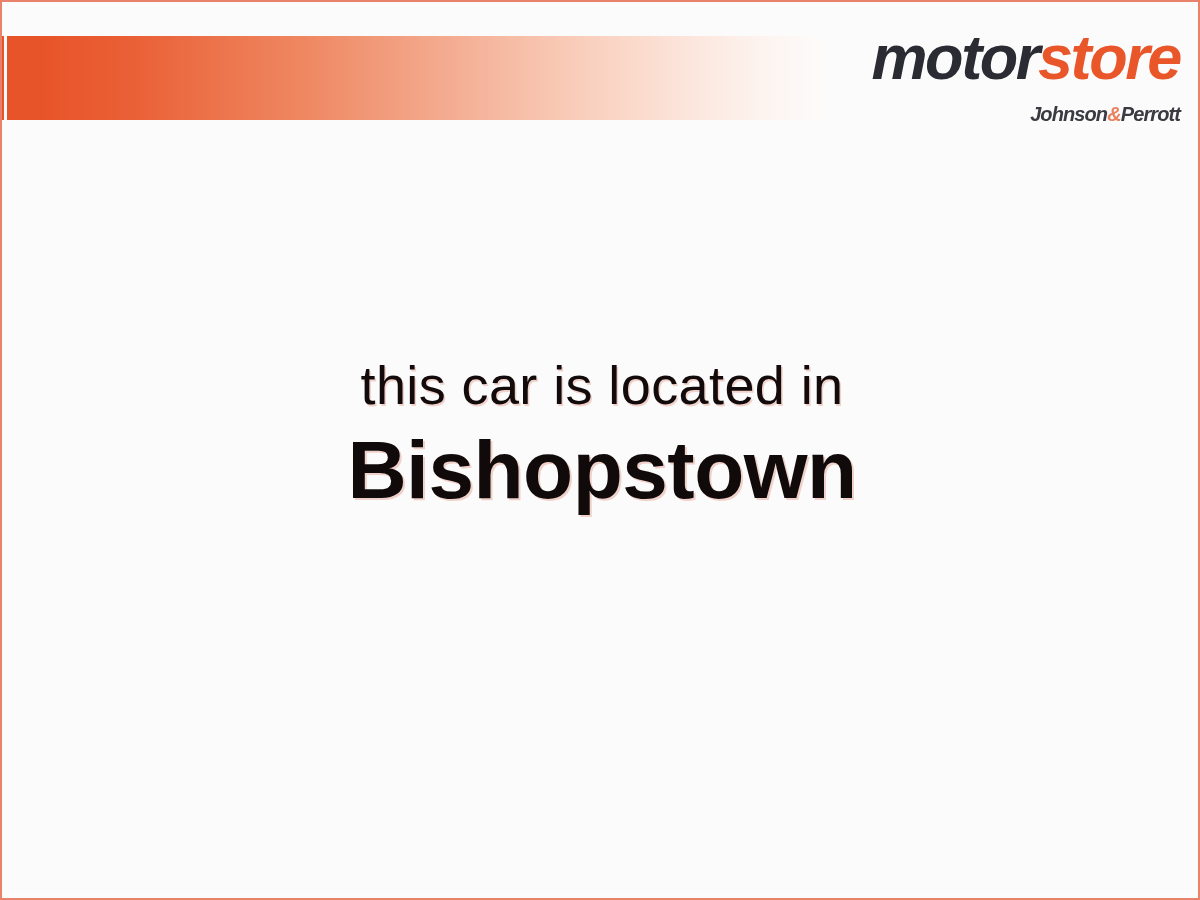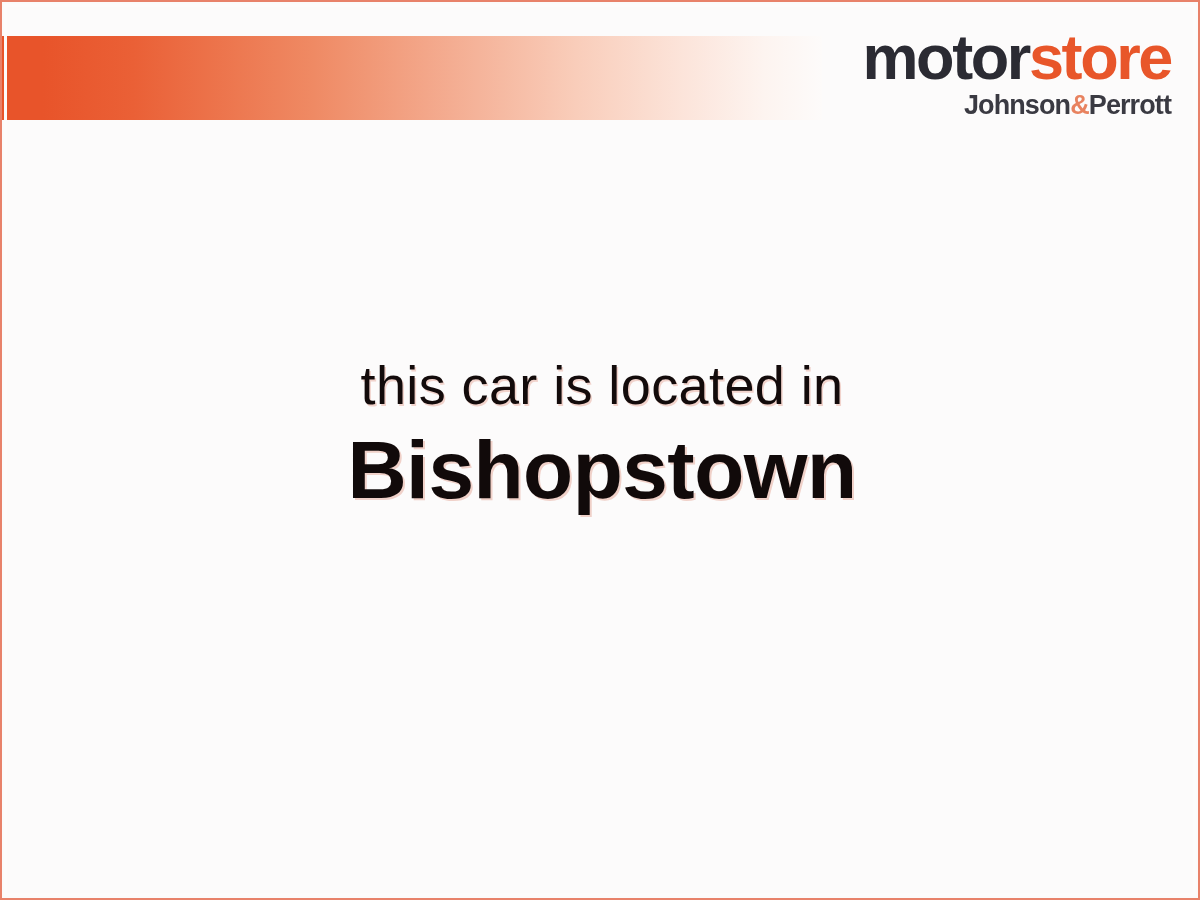--- a/index.html
+++ b/index.html
@@ -57,38 +57,39 @@
       #f4ad92 55%,
       #f9cdba 70%,
       #fce4da 83%,
       #fdf4f0 93%,
       #fdfbfa 100%
     );
   }
 
   .logo {
     position: absolute;
-    right: 31px;
+    right: 22px;
     top: 24px;
     text-align: right;
     line-height: 1;
     user-select: none;
+    font-style: italic;
   }
   .logo-main {
     font-size: 63px;
     font-weight: bold;
     letter-spacing: -2.4px;
     line-height: 1;
     white-space: nowrap;
   }
   .logo-motor { color: #2b2b33; }
   .logo-store { color: #e8562a; }
   .logo-sub {
-    margin-top: 3px;
-    font-size: 27px;
+    margin-top: 15px;
+    font-size: 20px;
     font-weight: bold;
     letter-spacing: -0.9px;
     line-height: 1;
     color: #3a3a42;
     white-space: nowrap;
   }
   .logo-amp { color: #e8825f; }
 
   
   .message-block {

